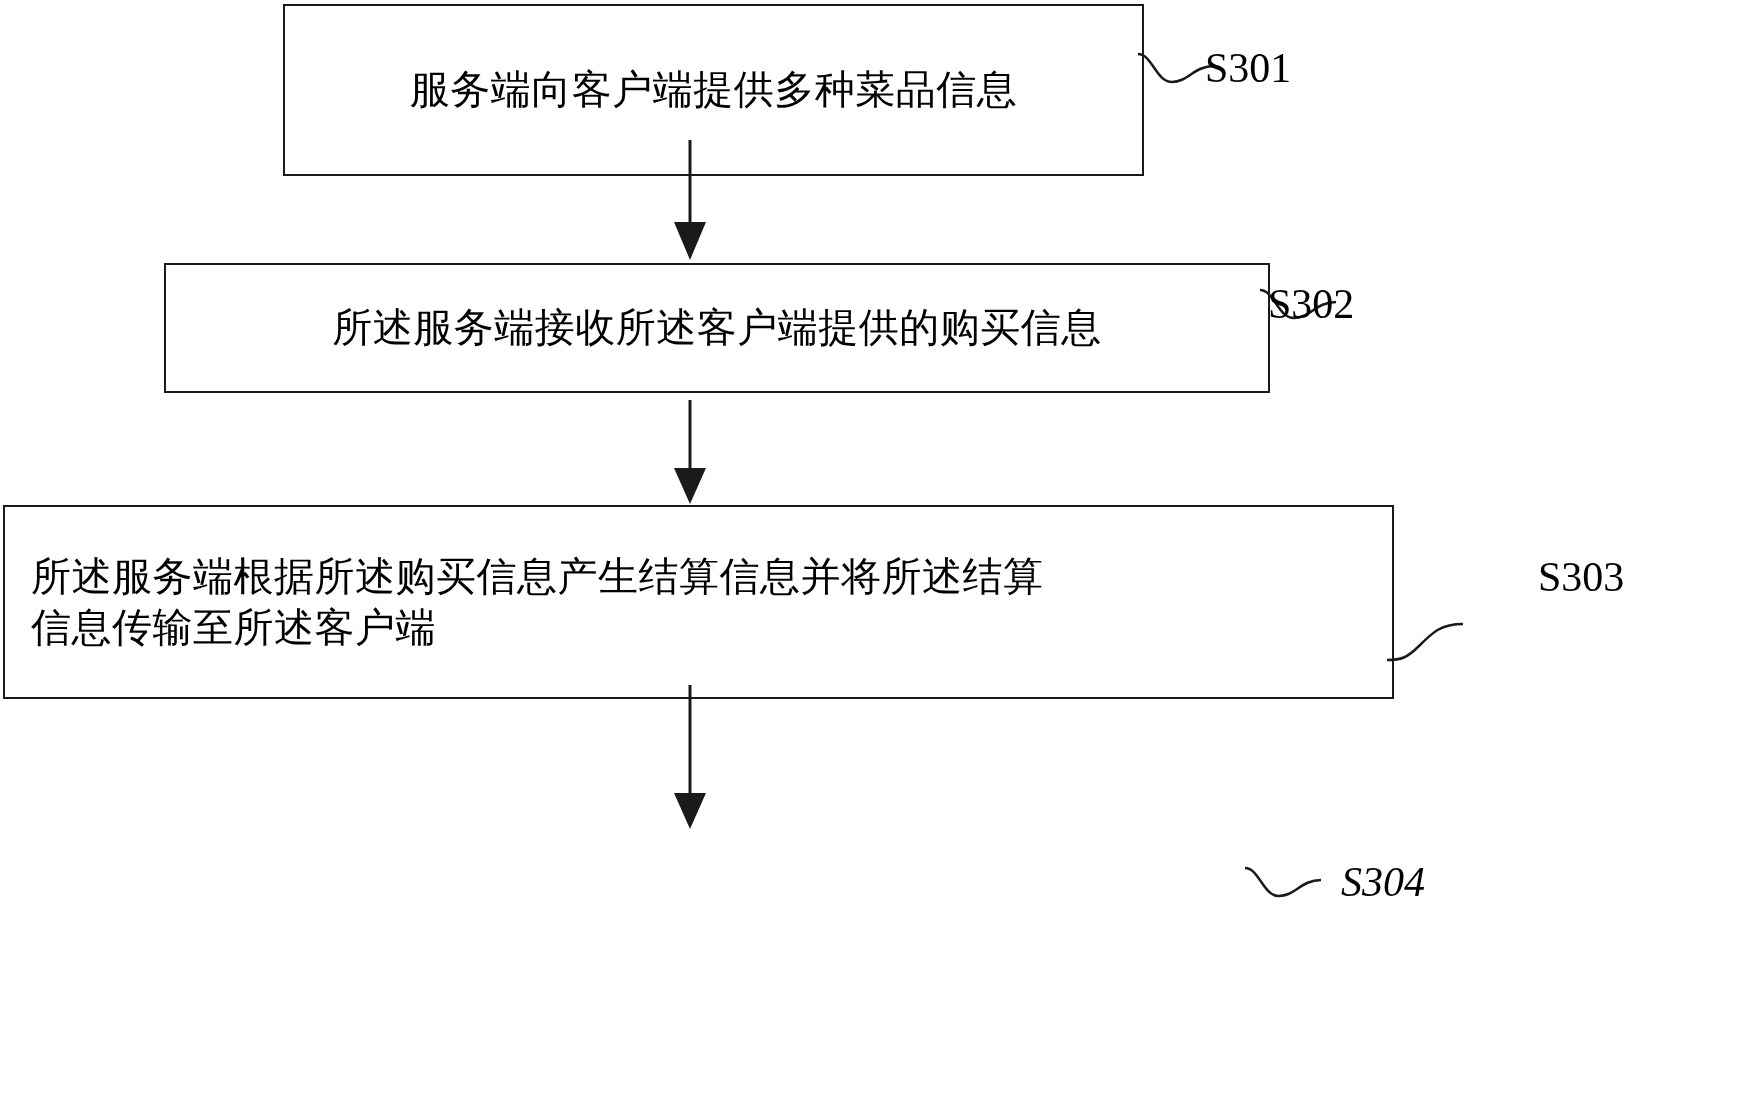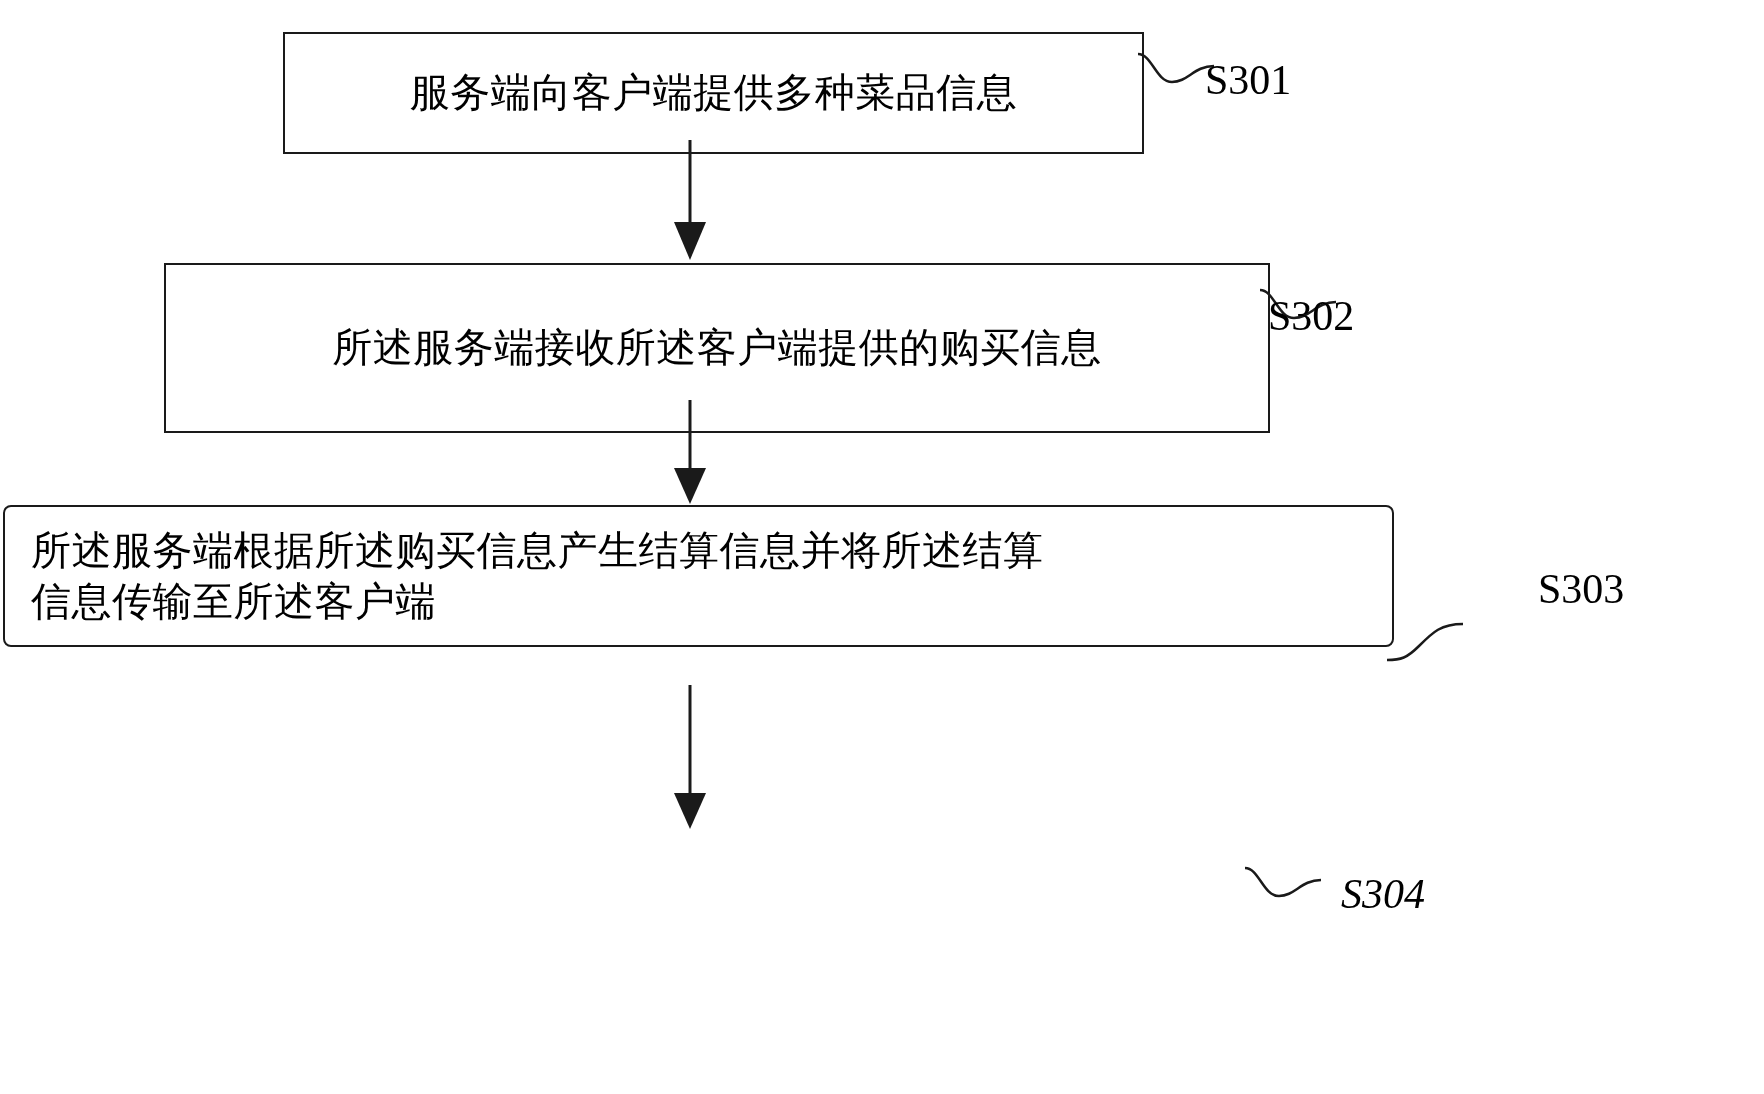--- a/index.html
+++ b/index.html
@@ -41,33 +41,32 @@
     text-align: left;
     width: 100%;
     padding-left: 26px;
   }
   .label {
     position: absolute;
     font-family: "Liberation Serif", serif;
     font-size: 42px;
     color: #000000;
     white-space: nowrap;
-    margin-top: 12px;
   }
   .leader {
     position: absolute;
   }
   .arrow {
     position: absolute;
   }
 
   
-  #node-s301 { left: 283px;  top: 4px;   width: 861px;  height: 122px; margin-top: 28px; }
-  #node-s302 { left: 164px;  top: 263px; width: 1106px; height: 170px; }
-  #node-s303 { left: 3px;    top: 505px; width: 1391px; height: 142px; border-radius: 8px; }
+  #node-s301 { left: 283px;  top: 4px;   width: 861px;  height: 172px; }
+  #node-s302 { left: 164px;  top: 263px; width: 1106px; height: 130px; }
+  #node-s303 { left: 3px;    top: 505px; width: 1391px; height: 194px; }
   #node-s304 { left: 178px;  top: 827px; width: 1074px; height: 140px; }
 
   
   #leader-s301 { left: 1136px; top: 52px; }
   #label-s301  { left: 1205px; top: 44px; }
   #leader-s302 { left: 1258px; top: 288px; }
   #label-s302  { left: 1268px; top: 280px; }
   #leader-s303 { left: 1385px; top: 606px; }
   #label-s303  { left: 1538px; top: 553px; }
   #leader-s304 { left: 1243px; top: 866px; }

